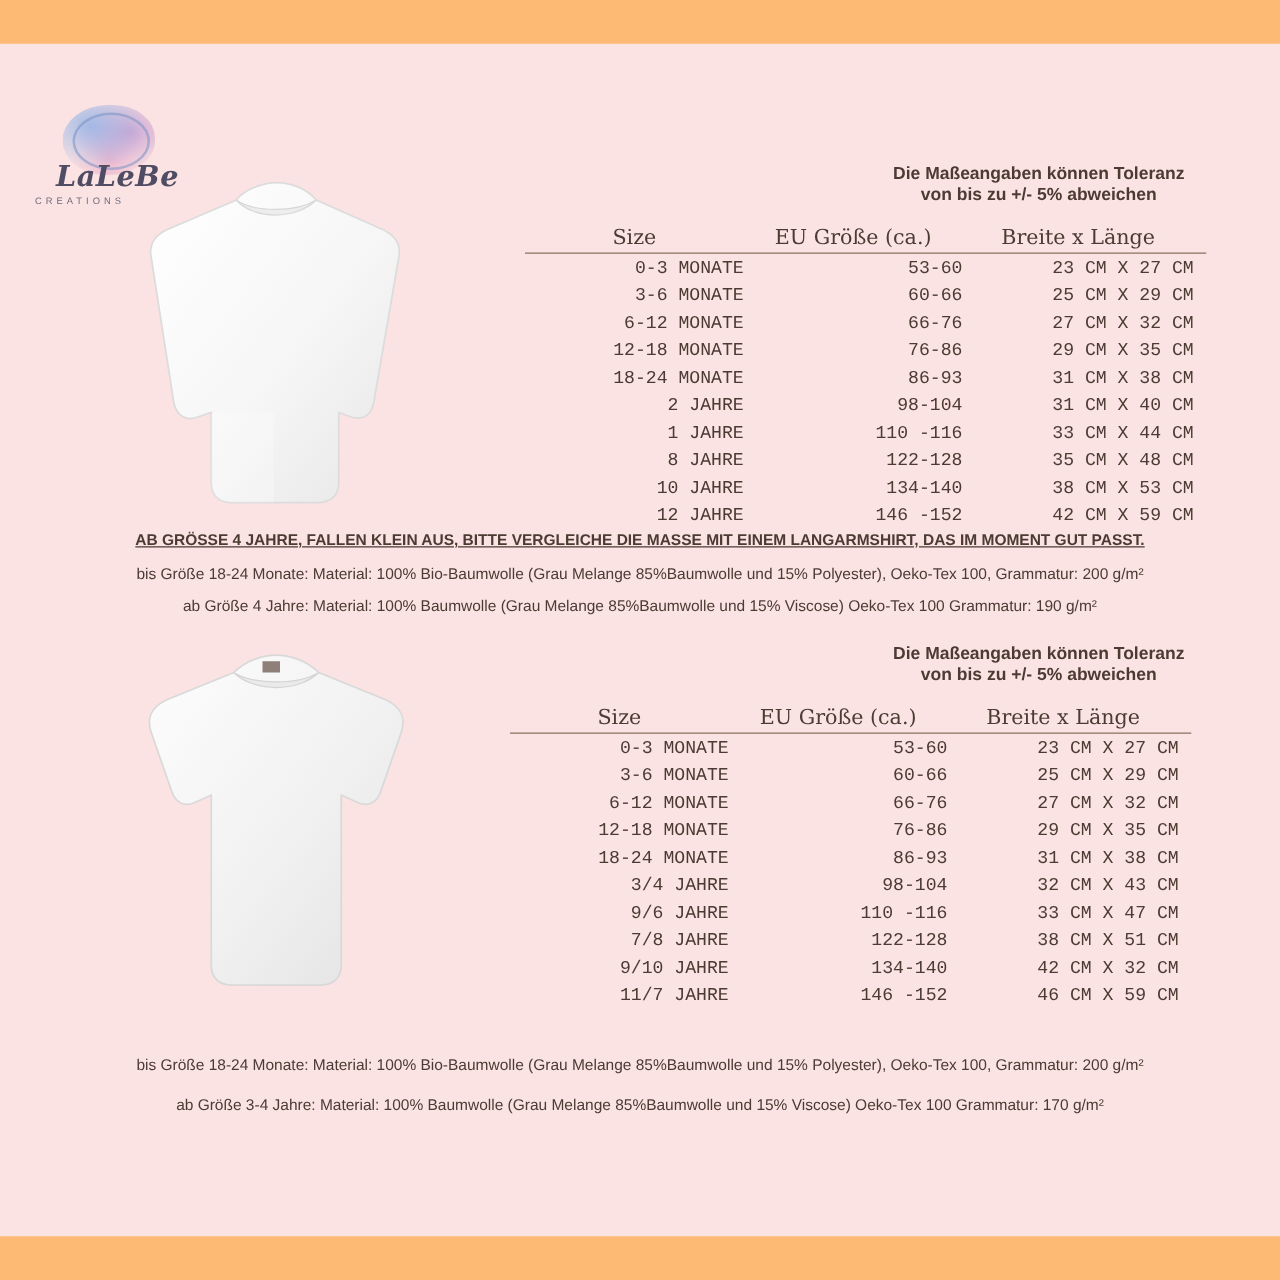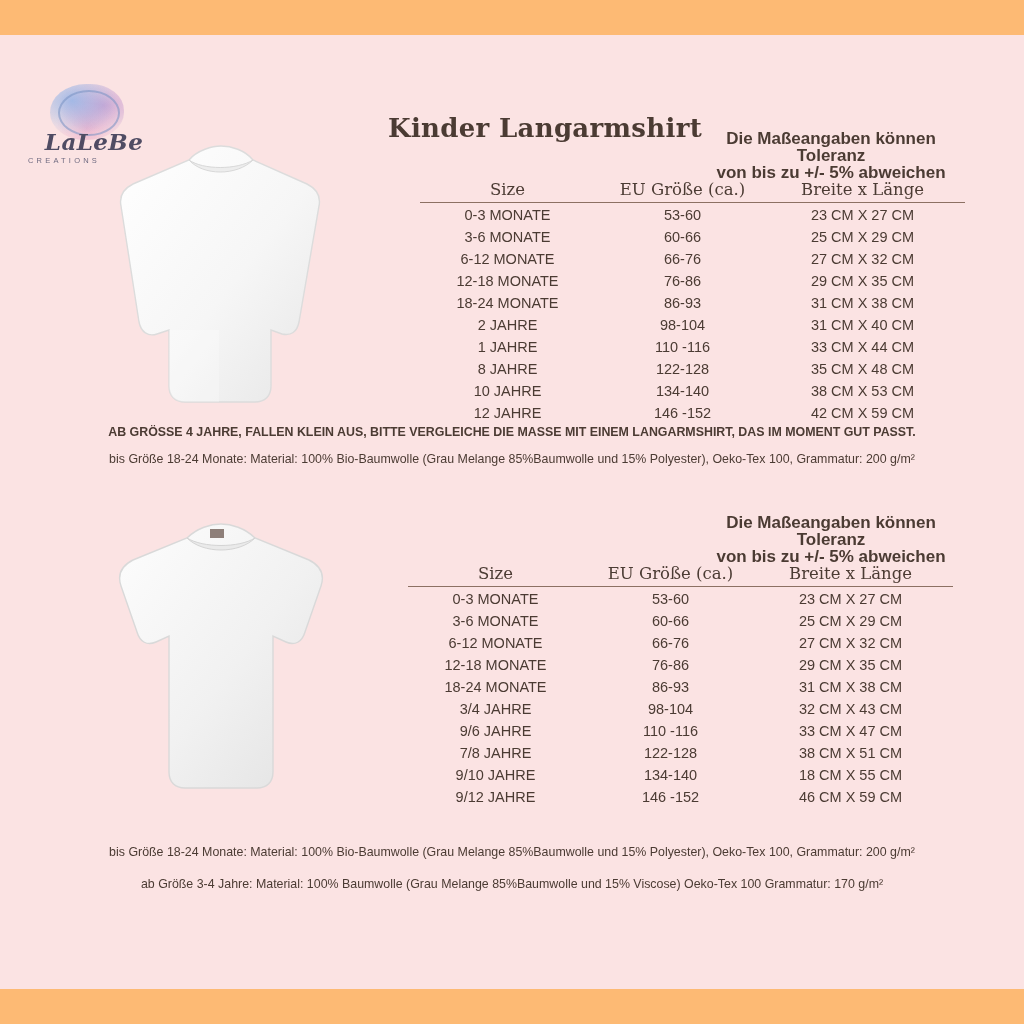--- a/index.html
+++ b/index.html
@@ -94,21 +94,21 @@
   .title {
     position: absolute;
     font-family: "DejaVu Serif", serif;
     font-weight: bold;
     font-size: 26px;
     color: #4b3b33;
     letter-spacing: 0.3px;
   }
   .tolerance {
     position: absolute;
-    font-size: 17px;
+    font-size: 14px;
     font-weight: bold;
     color: #4b3b33;
     text-align: center;
     line-height: 17px;
   }
 
   
   .table {
     position: absolute;
   }
@@ -123,36 +123,38 @@
     color: #4b3b33;
     text-align: center;
   }
   .trow {
     display: flex;
     margin-top: 2px;
   }
   .trow .cell {
     font-size: 14.5px;
     color: #4b3b33;
-    text-align: center;
+    text-align: right;
     line-height: 20px;
+    font-family: Liberation Mono, monospace;
   }
   .c0 { width: 175px; }
   .c1 { width: 175px; }
   .c2 { width: 185px; }
 
   
   .note-strong {
     position: absolute;
     font-size: 12.4px;
     font-weight: bold;
     color: #4b3b33;
     text-align: center;
     width: 100%;
     left: 0;
+    text-decoration: underline;
   }
   .note {
     position: absolute;
     font-size: 12.4px;
     color: #4b3b33;
     text-align: center;
     width: 100%;
     left: 0;
   }
 </style>
@@ -200,21 +202,20 @@
              L224 40 C236 46,240 54,236 66
              L220 112 C217 122,210 126,201 122 L188 116
              L188 252 C188 262,182 268,172 268
              L100 268 C90 268,84 262,84 252
              L84 116 L71 122 C62 126,55 122,52 112
              L36 66 C32 54,36 46,48 40 Z" fill="url(#gts)" stroke="#d9d9d9" stroke-width="1.4"></path>
     <path d="M102 18 C118 34,154 34,170 18 C154 28,118 28,102 18 Z" fill="#eaeaea" stroke="#d4d4d4" stroke-width="1"></path>
     <rect x="125" y="9" width="14" height="9" fill="#7b6a63" opacity="0.85"></rect>
   </svg>
 
-  <div class="title" style="left:388px; top:113px;">Kinder Langarmshirt</div>
   <div class="tolerance" style="left:700px; top:130px; width:262px;">
     <div>Die Maßeangaben können Toleranz</div>
     <div>von bis zu +/- 5% abweichen</div>
   </div>
 
   <div class="table" style="left:420px; top:180px; width:545px;">
     <div class="thead">
       <div class="cell c0">Size</div>
       <div class="cell c1">EU Größe (ca.)</div>
       <div class="cell c2">Breite x Länge</div>
@@ -267,20 +268,21 @@
     </div>
     <div class="trow">
       <div class="cell c0">12 JAHRE</div>
       <div class="cell c1">146 -152</div>
       <div class="cell c2">42 CM X 59 CM</div>
     </div>
   </div>
 
   <div class="note-strong" style="top:425px;">AB GRÖSSE 4  JAHRE, FALLEN KLEIN AUS, BITTE VERGLEICHE DIE MASSE MIT EINEM LANGARMSHIRT, DAS IM MOMENT GUT PASST.</div>
   <div class="note" style="top:452px;">bis Größe 18-24 Monate: Material: 100% Bio-Baumwolle (Grau Melange 85%Baumwolle und 15% Polyester), Oeko-Tex 100, Grammatur: 200 g/m²</div>
+  <div class="note" style="top:478px;">ab Größe 4 Jahre: Material: 100% Baumwolle (Grau Melange 85%Baumwolle und 15% Viscose)   Oeko-Tex 100   Grammatur: 190 g/m²</div>
 
   <div class="tolerance" style="left:700px; top:514px; width:262px;">
     <div>Die Maßeangaben können Toleranz</div>
     <div>von bis zu +/- 5% abweichen</div>
   </div>
 
   <div class="table" style="left:408px; top:564px; width:545px;">
     <div class="thead">
       <div class="cell c0">Size</div>
       <div class="cell c1">EU Größe (ca.)</div>
@@ -323,24 +325,24 @@
       <div class="cell c2">33 CM X 47 CM</div>
     </div>
     <div class="trow">
       <div class="cell c0">7/8 JAHRE</div>
       <div class="cell c1">122-128</div>
       <div class="cell c2">38 CM X 51 CM</div>
     </div>
     <div class="trow">
       <div class="cell c0">9/10 JAHRE</div>
       <div class="cell c1">134-140</div>
-      <div class="cell c2">18 CM X 55 CM</div>
-    </div>
-    <div class="trow">
-      <div class="cell c0">9/12 JAHRE</div>
+      <div class="cell c2">42 CM X 32 CM</div>
+    </div>
+    <div class="trow">
+      <div class="cell c0">11/7 JAHRE</div>
       <div class="cell c1">146 -152</div>
       <div class="cell c2">46 CM X 59 CM</div>
     </div>
   </div>
 
   <div class="note" style="top:845px;">bis Größe 18-24 Monate: Material: 100% Bio-Baumwolle (Grau Melange 85%Baumwolle und 15% Polyester), Oeko-Tex 100, Grammatur: 200 g/m²</div>
   <div class="note" style="top:877px;">ab Größe 3-4 Jahre: Material: 100% Baumwolle (Grau Melange 85%Baumwolle und 15% Viscose)   Oeko-Tex 100   Grammatur: 170 g/m²</div>
 </div>
 
 </body></html>

